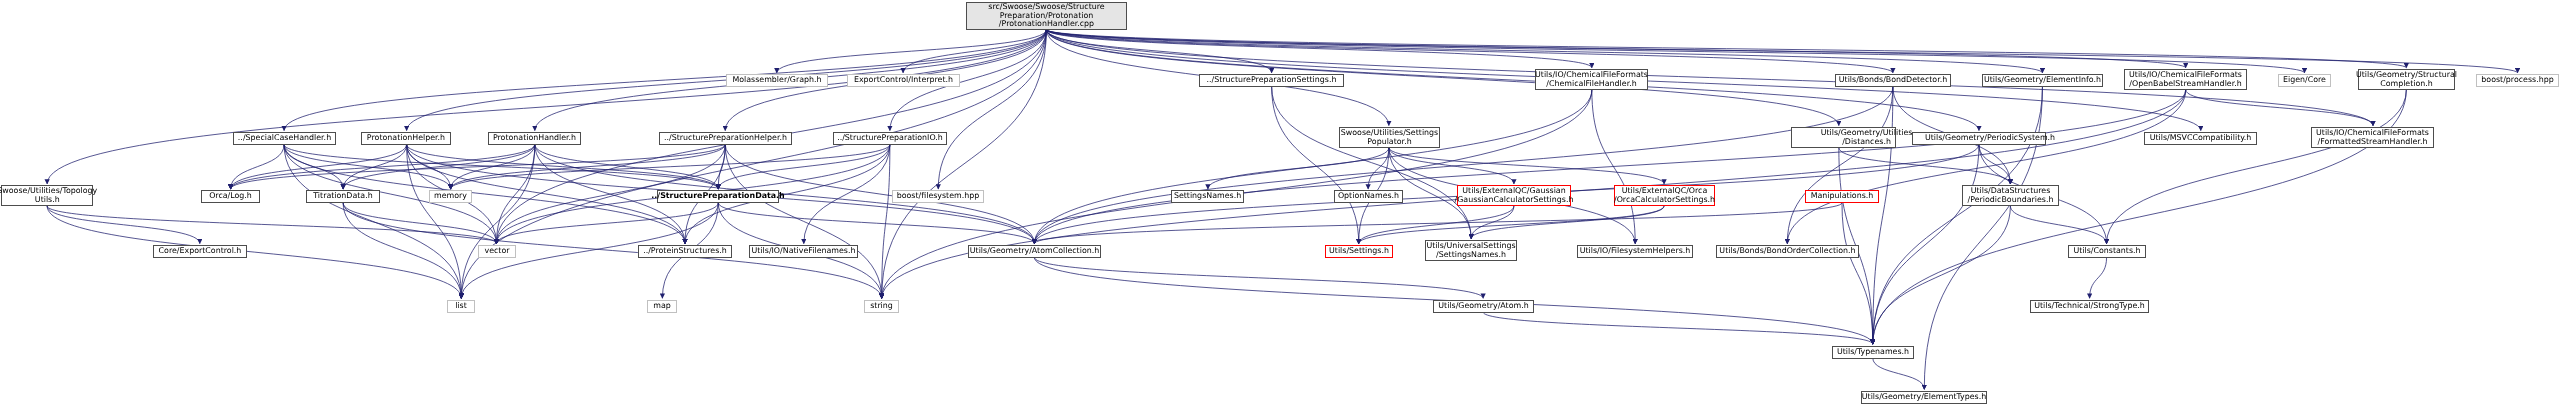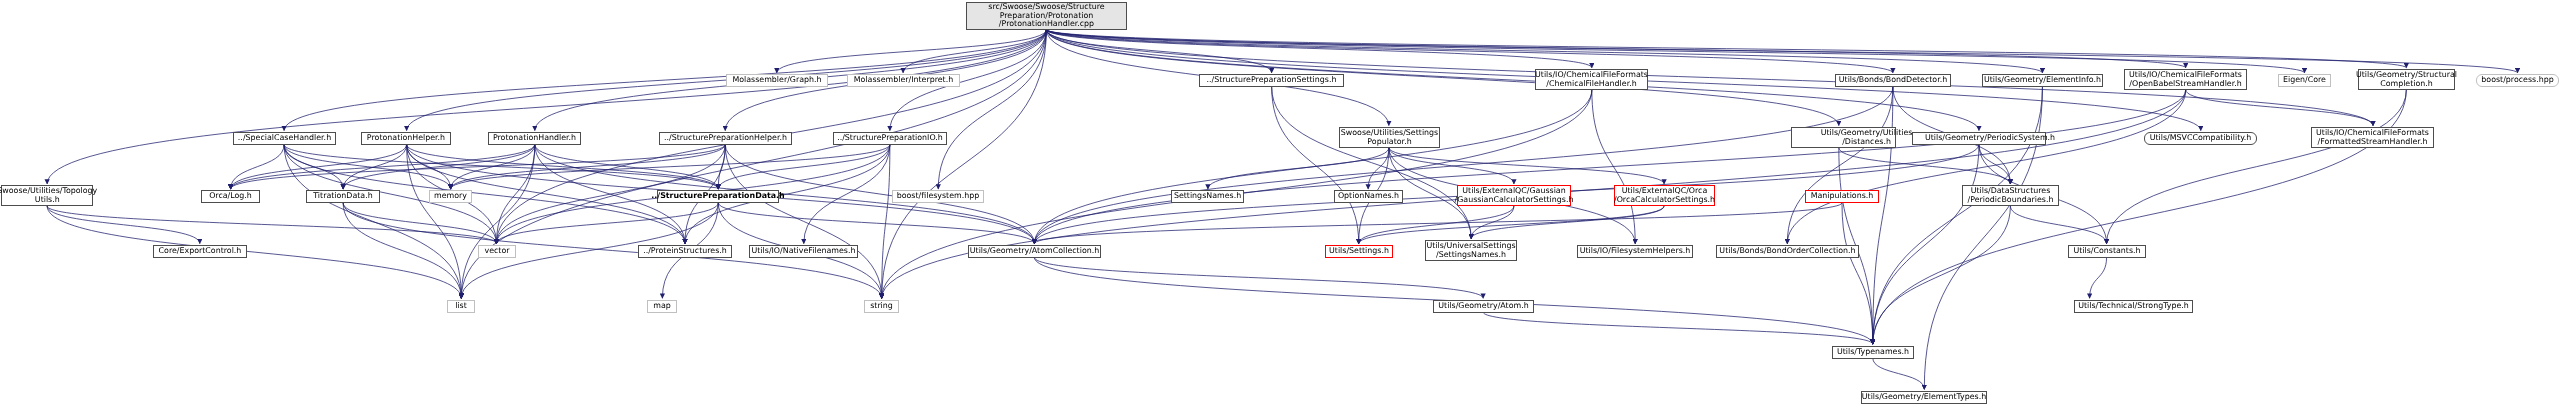--- a/index.html
+++ b/index.html
@@ -158,43 +158,43 @@
         <path d="M 3352 410 C 3352 445.75, 3325 439.25, 3325 475" marker-end="url(#ah)"></path>
         <path d="M 2360 497 C 2360 525.05, 2980 519.95, 2980 548" marker-end="url(#ah)"></path>
         <path d="M 2980 570 C 2980 597.5, 3062 592.5, 3062 620" marker-end="url(#ah)"></path>
       </g>
   </svg>
   <div id="node-layer">
       <div class="node root" style="left: 966px; top: 1.9px; width: 161px; height: 28px;">src/Swoose/Swoose/Structure
 Preparation/Protonation
 /ProtonationHandler.cpp</div>
       <div class="node " style="left: 726px; top: 74px; width: 102px; height: 12.6px;">Molassembler/Graph.h</div>
-      <div class="node " style="left: 847px; top: 74px; width: 113px; height: 12.6px;">Molassembler/Interpret.h</div>
+      <div class="node " style="left: 847px; top: 74px; width: 113px; height: 12.6px;">ExportControl/Interpret.h</div>
       <div class="node solid" style="left: 1199px; top: 74px; width: 145px; height: 12.6px;">../StructurePreparationSettings.h</div>
       <div class="node solid" style="left: 1535px; top: 69px; width: 113px; height: 21px;">Utils/IO/ChemicalFileFormats
 /ChemicalFileHandler.h</div>
       <div class="node solid" style="left: 1835px; top: 74px; width: 116px; height: 12.6px;">Utils/Bonds/BondDetector.h</div>
       <div class="node solid" style="left: 1982px; top: 74px; width: 121px; height: 12.6px;">Utils/Geometry/ElementInfo.h</div>
       <div class="node solid" style="left: 2124px; top: 69px; width: 123px; height: 21px;">Utils/IO/ChemicalFileFormats
 /OpenBabelStreamHandler.h</div>
       <div class="node " style="left: 2278px; top: 74px; width: 53px; height: 12.6px;">Eigen/Core</div>
       <div class="node solid" style="left: 2358px; top: 69px; width: 97px; height: 21px;">Utils/Geometry/Structural
 Completion.h</div>
-      <div class="node " style="left: 2476px; top: 74px; width: 83px; height: 12.6px; border-radius: 6px;">boost/process.hpp</div>
+      <div class="node " style="left: 2476px; top: 74px; width: 83px; height: 12.6px;">boost/process.hpp</div>
       <div class="node solid" style="left: 233px; top: 132px; width: 103px; height: 12.6px;">../SpecialCaseHandler.h</div>
       <div class="node solid" style="left: 361px; top: 132px; width: 90px; height: 12.6px;">ProtonationHelper.h</div>
       <div class="node solid" style="left: 488px; top: 132px; width: 93px; height: 12.6px;">ProtonationHandler.h</div>
       <div class="node solid" style="left: 659px; top: 132px; width: 133px; height: 12.6px;">../StructurePreparationHelper.h</div>
       <div class="node solid" style="left: 833px; top: 132px; width: 114px; height: 12.6px;">../StructurePreparationIO.h</div>
       <div class="node solid" style="left: 1339px; top: 127px; width: 101px; height: 21px;">Swoose/Utilities/Settings
 Populator.h</div>
       <div class="node solid" style="left: 1791px; top: 127px; width: 105px; height: 21px; padding-left: 48px;">Utils/Geometry/Utilities
 /Distances.h</div>
       <div class="node solid" style="left: 1912px; top: 132px; width: 134px; height: 12.6px; padding-left: 24px;">Utils/Geometry/PeriodicSystem.h</div>
-      <div class="node solid" style="left: 2144px; top: 132px; width: 113px; height: 12.6px; border-radius: 6px;">Utils/MSVCCompatibility.h</div>
+      <div class="node solid" style="left: 2144px; top: 132px; width: 113px; height: 12.6px;">Utils/MSVCCompatibility.h</div>
       <div class="node solid" style="left: 2311px; top: 127px; width: 123px; height: 21px;">Utils/IO/ChemicalFileFormats
 /FormattedStreamHandler.h</div>
       <div class="node solid" style="left: 1.3px; top: 185px; width: 92px; height: 21px;">Swoose/Utilities/Topology
 Utils.h</div>
       <div class="node solid" style="left: 201px; top: 190px; width: 59px; height: 12.6px;">Orca/Log.h</div>
       <div class="node solid" style="left: 306px; top: 190px; width: 74px; height: 12.6px;">TitrationData.h</div>
       <div class="node " style="left: 429px; top: 190px; width: 43px; height: 12.6px;">memory</div>
       <div class="node solid" style="left: 657px; top: 190px; width: 122px; height: 12.6px; font-weight: bold;">../StructurePreparationData.h</div>
       <div class="node " style="left: 892px; top: 190px; width: 92px; height: 12.6px;">boost/filesystem.hpp</div>
       <div class="node solid" style="left: 1171px; top: 190px; width: 73px; height: 12.6px;">SettingsNames.h</div>
@@ -214,18 +214,18 @@
       <div class="node red" style="left: 1325px; top: 245px; width: 68px; height: 12.6px;">Utils/Settings.h</div>
       <div class="node solid" style="left: 1425px; top: 240px; width: 92px; height: 21px;">Utils/UniversalSettings
 /SettingsNames.h</div>
       <div class="node solid" style="left: 1577px; top: 245px; width: 116px; height: 12.6px;">Utils/IO/FilesystemHelpers.h</div>
       <div class="node solid" style="left: 1716px; top: 245px; width: 143px; height: 12.6px;">Utils/Bonds/BondOrderCollection.h</div>
       <div class="node solid" style="left: 2068px; top: 245px; width: 78px; height: 12.6px;">Utils/Constants.h</div>
       <div class="node " style="left: 447px; top: 300px; width: 28px; height: 12.6px;">list</div>
       <div class="node " style="left: 647px; top: 300px; width: 30px; height: 12.6px;">map</div>
       <div class="node " style="left: 864px; top: 300px; width: 35px; height: 12.6px;">string</div>
       <div class="node solid" style="left: 1433px; top: 300px; width: 101px; height: 12.6px;">Utils/Geometry/Atom.h</div>
-      <div class="node solid" style="left: 2030px; top: 300px; width: 119px; height: 12.6px; margin-left: 44px;">Utils/Technical/StrongType.h</div>
+      <div class="node solid" style="left: 2030px; top: 300px; width: 119px; height: 12.6px;">Utils/Technical/StrongType.h</div>
       <div class="node solid" style="left: 1832px; top: 346px; width: 82px; height: 12.6px;">Utils/Typenames.h</div>
       <div class="node solid" style="left: 1861px; top: 391px; width: 126px; height: 12.6px;">Utils/Geometry/ElementTypes.h</div>
     </div>
 </div>
 
 
 </body></html>

